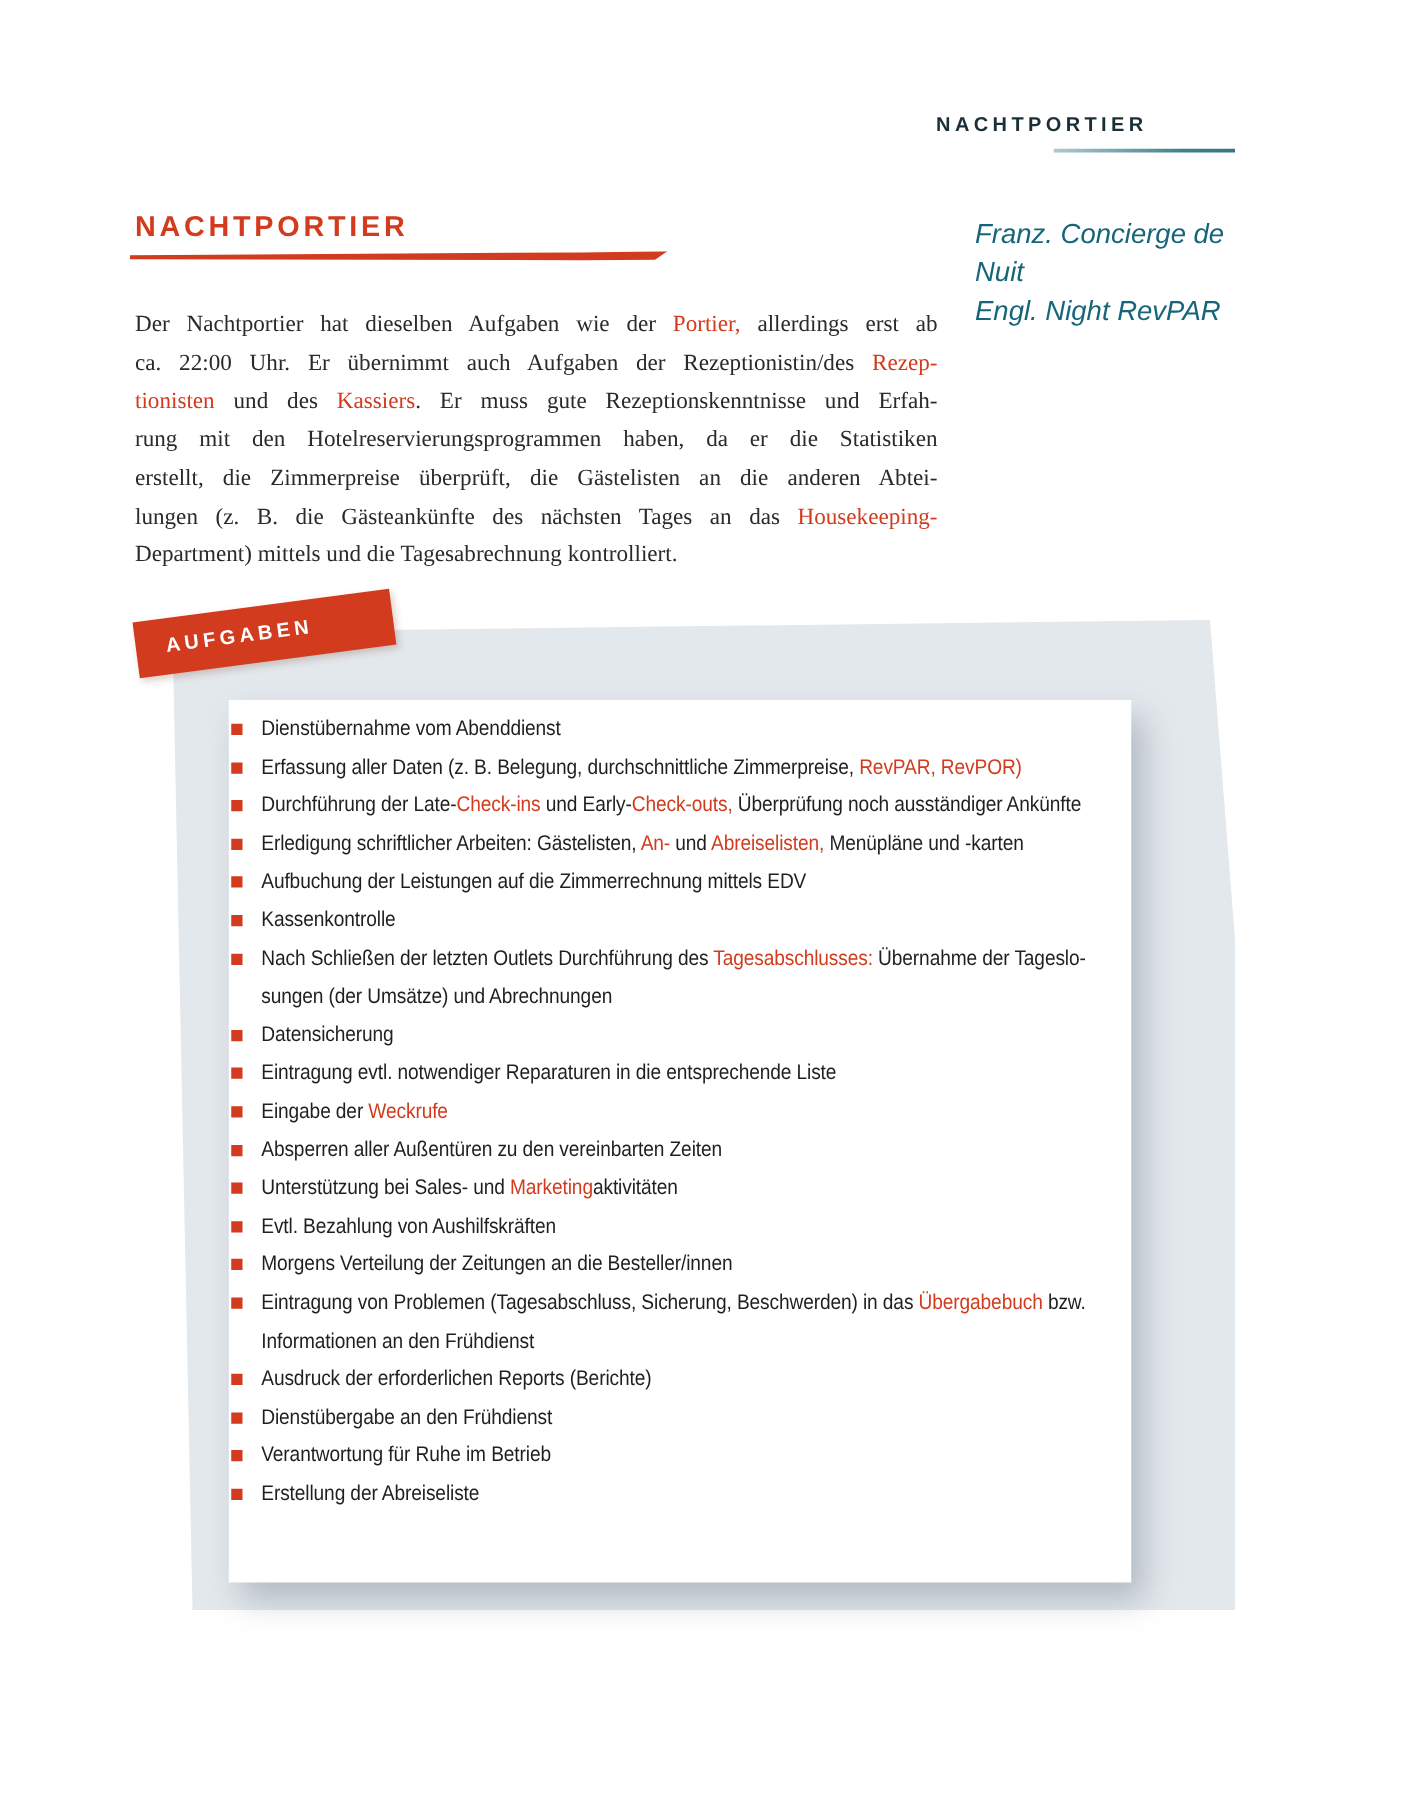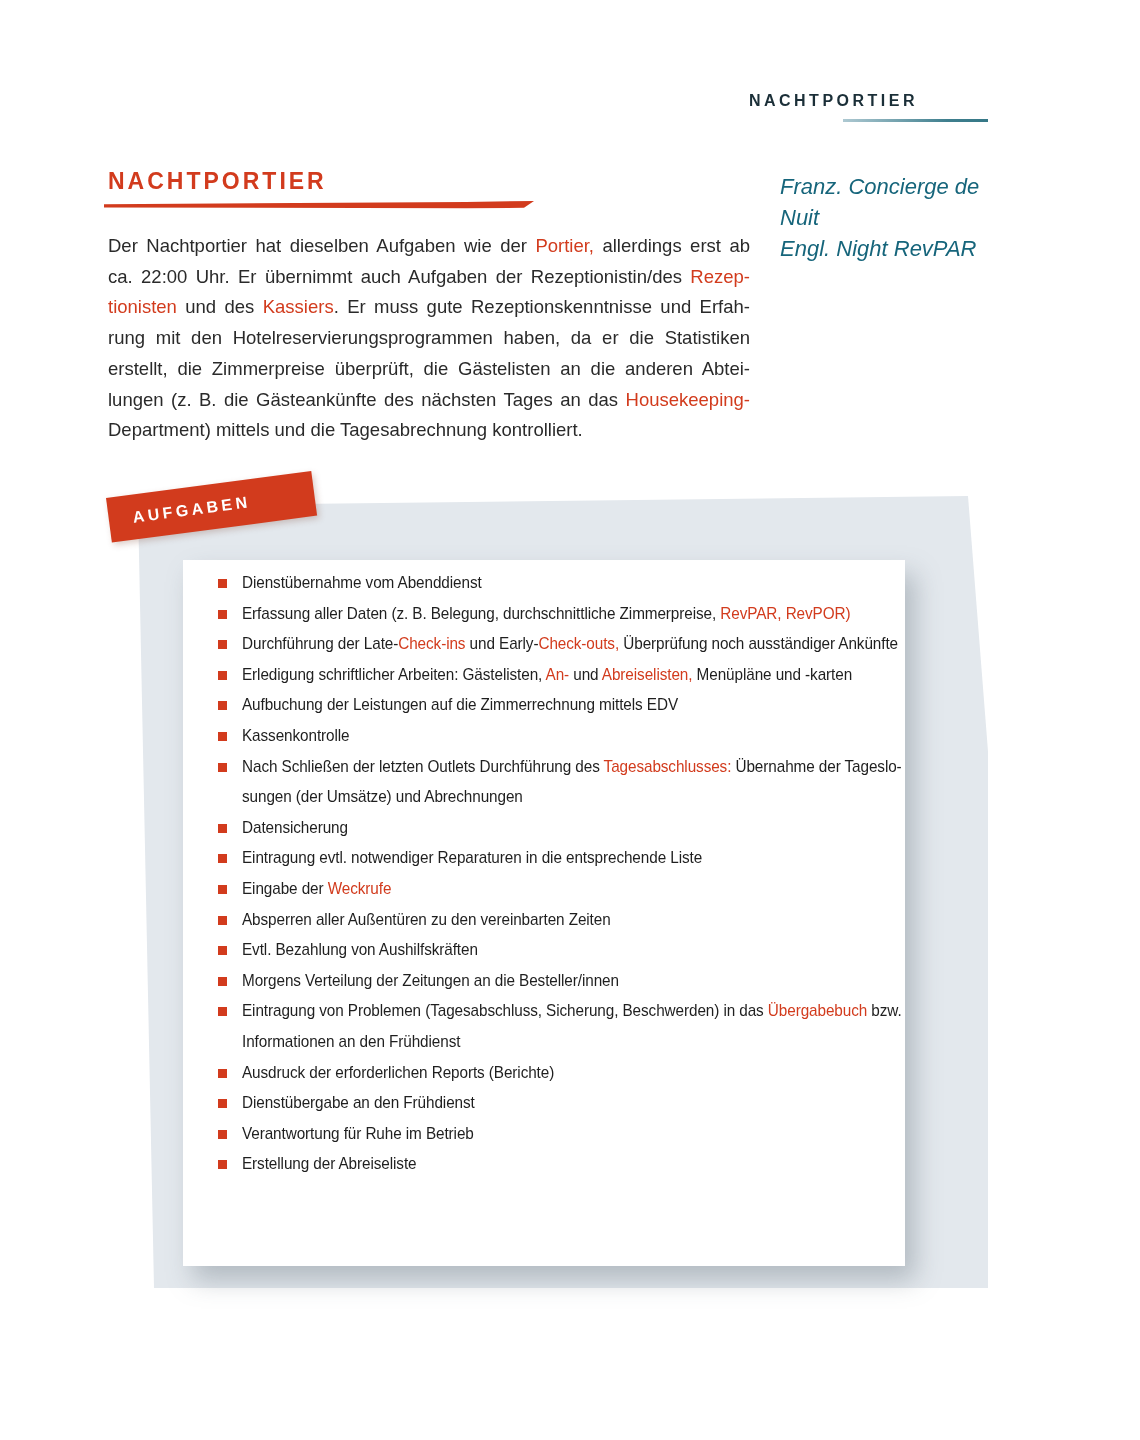--- a/index.html
+++ b/index.html
@@ -78,25 +78,26 @@
     font-size: 22px;
     font-style: italic;
     color: #16657b;
     line-height: 31px;
   }
 
   
   .intro {
     position: absolute;
     left: 108px;
-    top: 231px;
+    top: 245px;
     width: 642px;
     font-size: 18.5px;
     line-height: 30.7px;
     color: #2a2a2a;
+    font-family: Liberation Serif, serif;
   }
   .intro-line { text-align: justify; text-align-last: justify; white-space: normal; }
   .intro-line.last { text-align-last: left; }
 
   .red { color: #d23b1d; }
 
   
   .gray-panel {
     position: absolute;
     left: 138px;
@@ -130,21 +131,21 @@
 
   .task-card {
     position: absolute;
     left: 183px;
     top: 560px;
     width: 722px;
     height: 706px;
     background: #ffffff;
     box-shadow: 10px 14px 24px rgba(100, 112, 124, 0.38);
     z-index: 2;
-    padding: 8px 0 0 35px;
+    padding: 8px 0 0 2px;
   }
   .task-item {
     display: flex;
     align-items: flex-start;
   }
   .task-bullet {
     flex: none;
     width: 9px;
     height: 9px;
     background: #d23b1d;
@@ -271,20 +272,26 @@
       </div>
       <div class="task-item">
         <span class="task-bullet"></span>
         <div class="task-text">
           <div class="task-line"><span>Absperren aller Außentüren zu den vereinbarten Zeiten</span></div>
         </div>
       </div>
       <div class="task-item">
         <span class="task-bullet"></span>
         <div class="task-text">
+          <div class="task-line"><span>Unterstützung bei Sales- und </span><span class="red">Marketing</span><span>aktivitäten</span></div>
+        </div>
+      </div>
+      <div class="task-item">
+        <span class="task-bullet"></span>
+        <div class="task-text">
           <div class="task-line"><span>Evtl. Bezahlung von Aushilfskräften</span></div>
         </div>
       </div>
       <div class="task-item">
         <span class="task-bullet"></span>
         <div class="task-text">
           <div class="task-line"><span>Morgens Verteilung der Zeitungen an die Besteller/innen</span></div>
         </div>
       </div>
       <div class="task-item">

